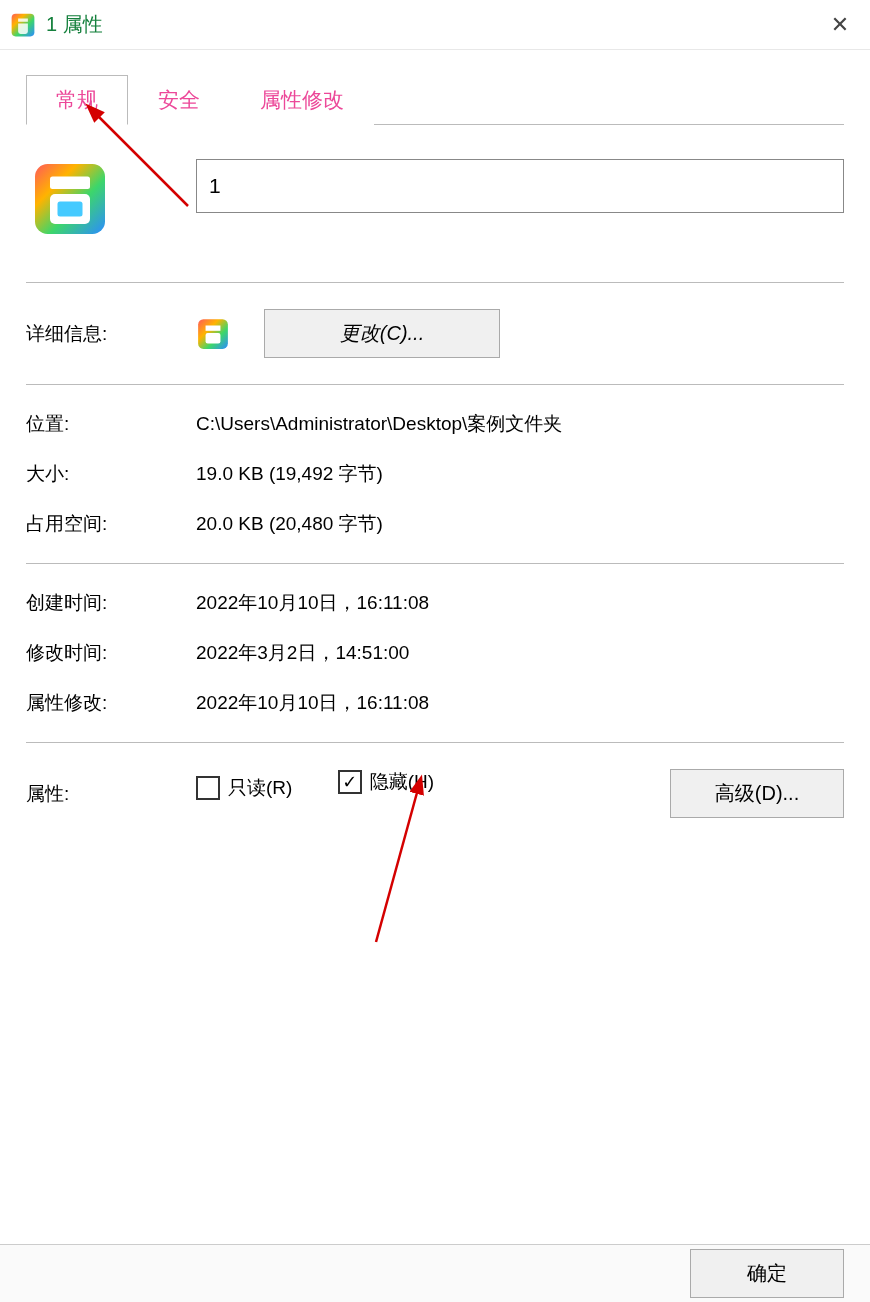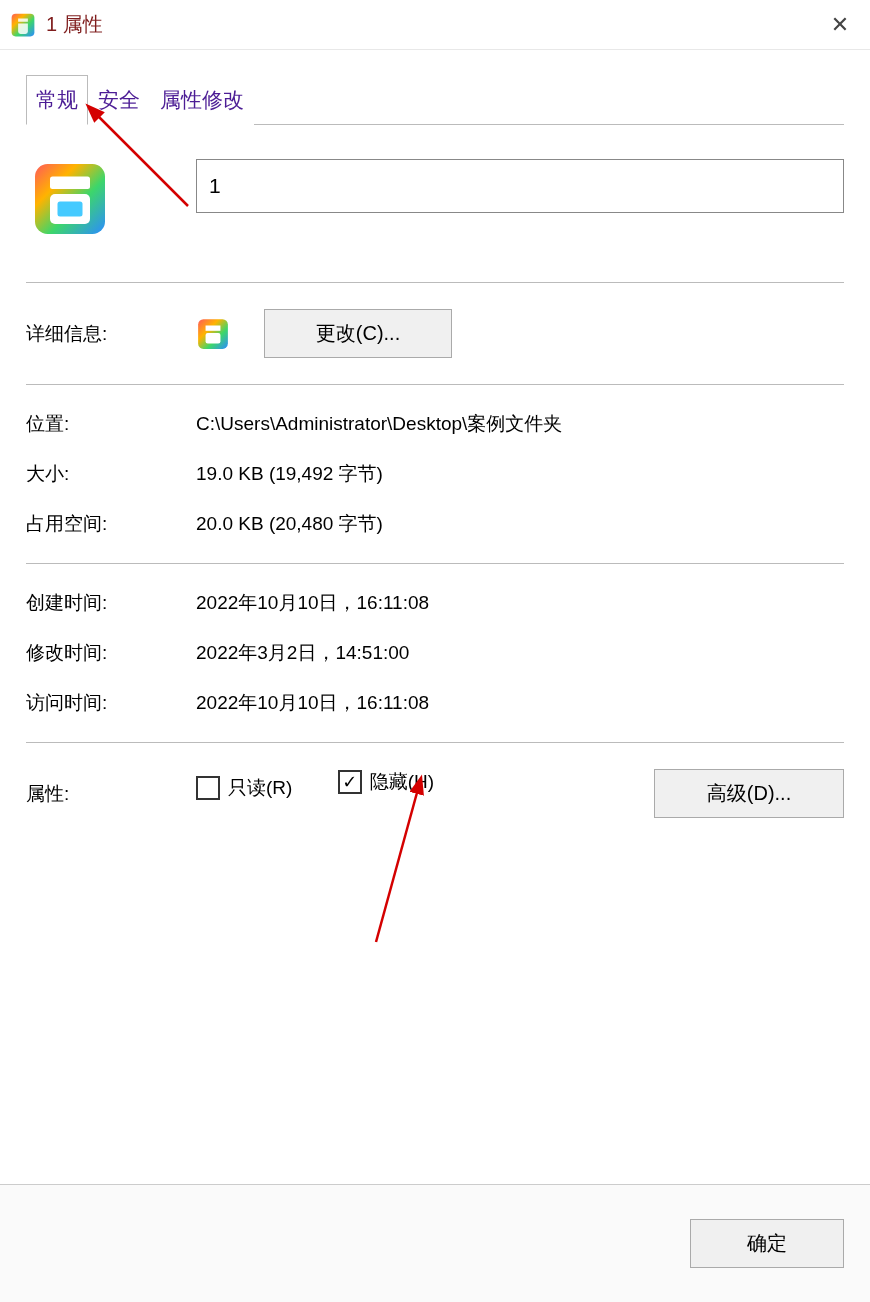--- a/index.html
+++ b/index.html
@@ -19,43 +19,43 @@
   padding: 0 10px;
   border-bottom: 1px solid #e8e8e8;
 }
 .titlebar-icon {
   width: 26px;
   height: 26px;
   margin-right: 10px;
 }
 .titlebar-text {
   flex: 1;
-  color: #7f1d1d;
+  color: #15803d;
   font-size: 20px;
 }
 .close-icon {
   width: 40px;
   text-align: center;
   font-size: 22px;
   color: #444;
   cursor: pointer;
 }
 .dialog-body {
   padding: 24px 26px 0 26px;
   position: relative;
 }
 .tabs {
   display: flex;
   border-bottom: 1px solid #bbb;
   position: relative;
 }
 .tab {
-  padding: 10px 9px;
+  padding: 10px 29px;
   font-size: 21px;
-  color: #4c1d95;
+  color: #ec4899;
   cursor: pointer;
   border: 1px solid transparent;
   border-bottom: none;
   position: relative;
   top: 1px;
   background: #fff;
 }
 .tab.active {
   border: 1px solid #bbb;
   border-bottom: 1px solid #fff;
@@ -76,38 +76,38 @@
 .hr { border: none; border-top: 1px solid #bbb; margin: 14px 0; }
 .btn {
   background: #f0f0f0;
   border: 1px solid #aaa;
   font-size: 20px;
   padding: 10px 0;
   text-align: center;
   cursor: pointer;
   font-family: inherit;
 }
-.btn-change { width: 188px; margin-left: 20px; }
+.btn-change { width: 236px; margin-left: 20px; font-style: italic; }
 .small-icon { width: 34px; height: 34px; margin-right: 14px; }
 .openwith-row { display: flex; align-items: center; }
 .attr-row .cb { display: inline-flex; align-items: center; margin-right: 40px; cursor: pointer; }
 .cb-box {
   width: 24px; height: 24px;
   border: 2px solid #333;
   margin-right: 8px;
   display: inline-flex;
   align-items: center;
   justify-content: center;
 }
 .cb-check { font-size: 18px; line-height: 1; }
-.btn-advanced { width: 190px; float: right; }
+.btn-advanced { width: 174px; float: right; }
 .footer {
   position: absolute;
   bottom: 0; left: 0; right: 0;
-  padding: 34px 26px;
+  padding: 4px 26px;
   border-top: 1px solid #ccc;
   display: flex;
   justify-content: flex-end;
   gap: 20px;
   background: #fafafa;
 }
 .footer .btn { width: 154px; }
 .arrow {
   position: absolute;
   pointer-events: none;
@@ -215,21 +215,21 @@
 
     <div class="row">
       <div class="label">创建时间:</div>
       <div class="value">2022年10月10日，16:11:08</div>
     </div>
     <div class="row">
       <div class="label">修改时间:</div>
       <div class="value">2022年3月2日，14:51:00</div>
     </div>
     <div class="row">
-      <div class="label">访问时间:</div>
+      <div class="label">属性修改:</div>
       <div class="value">2022年10月10日，16:11:08</div>
     </div>
 
     <hr class="hr">
 
     <div class="row attr-row attr-section">
       <div class="label">属性:</div>
       <div class="value">
         <span class="cb">
           <span class="cb-box">

